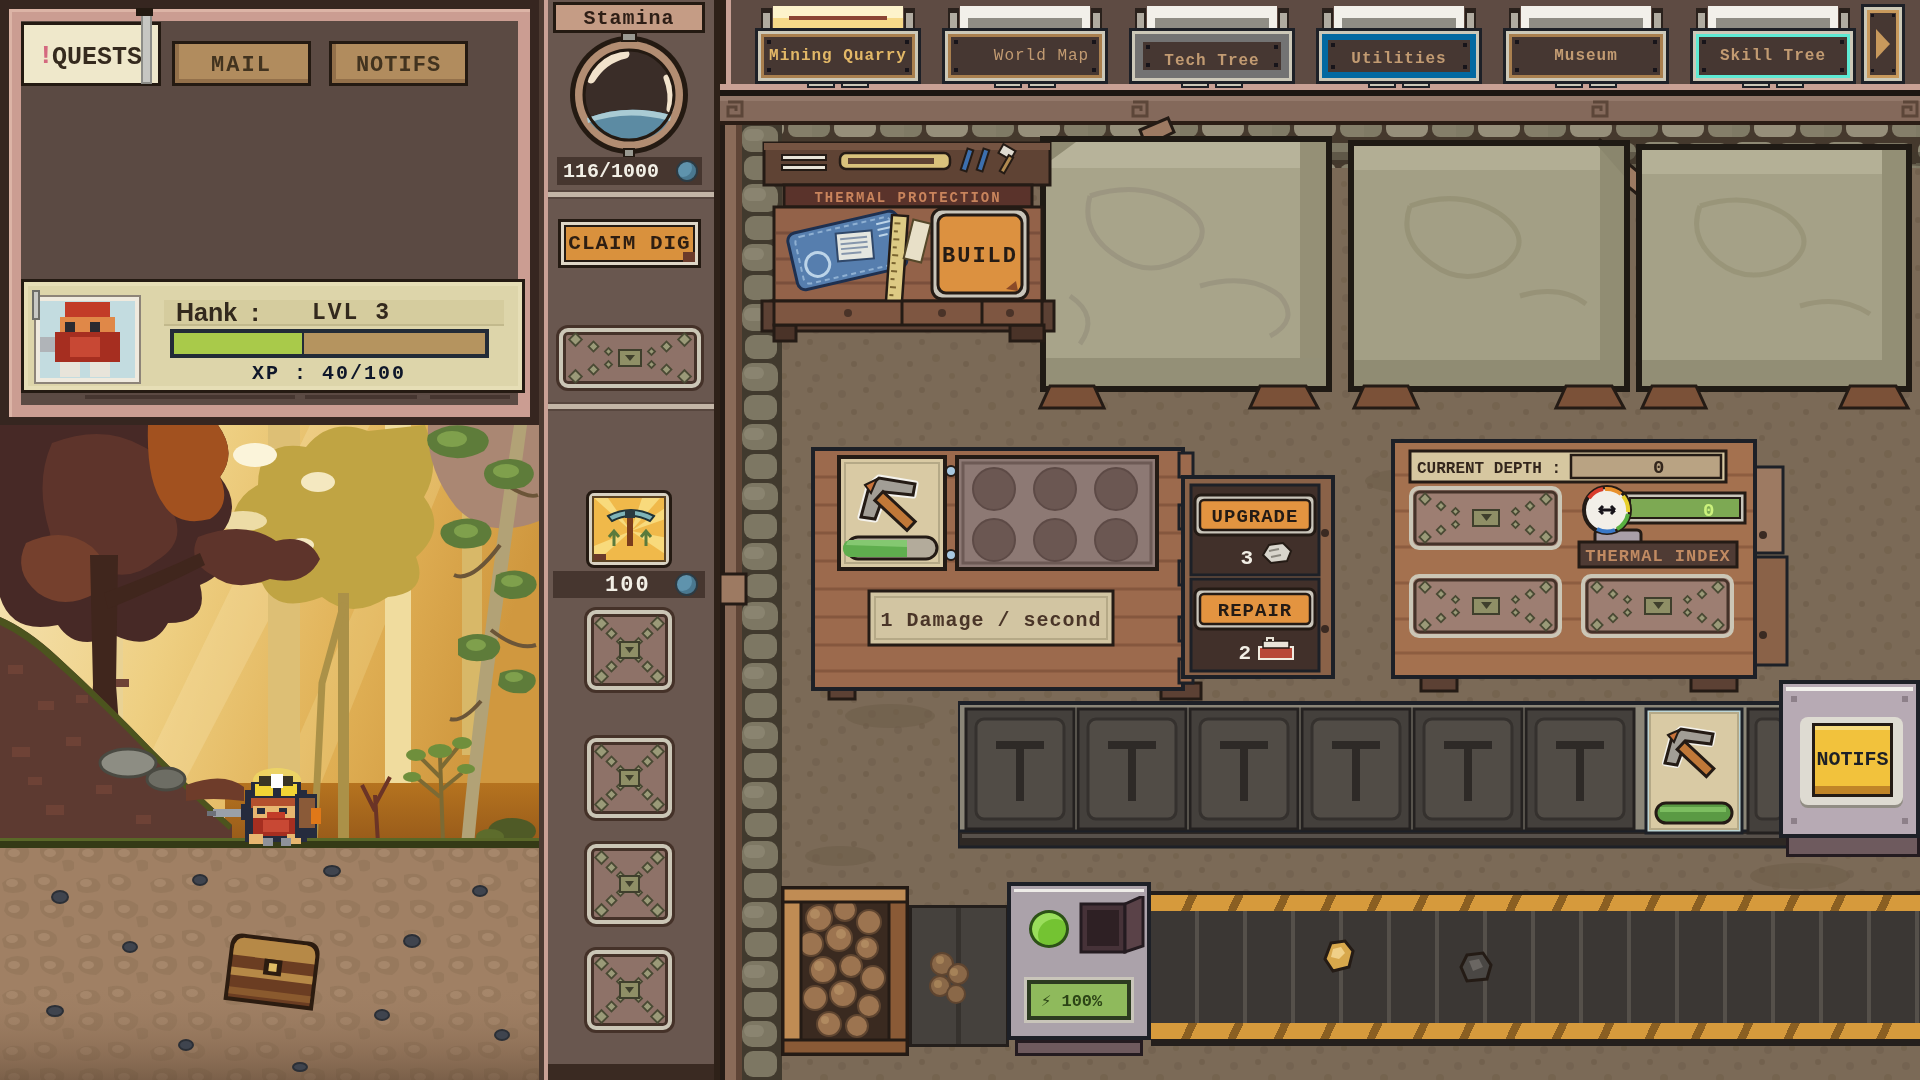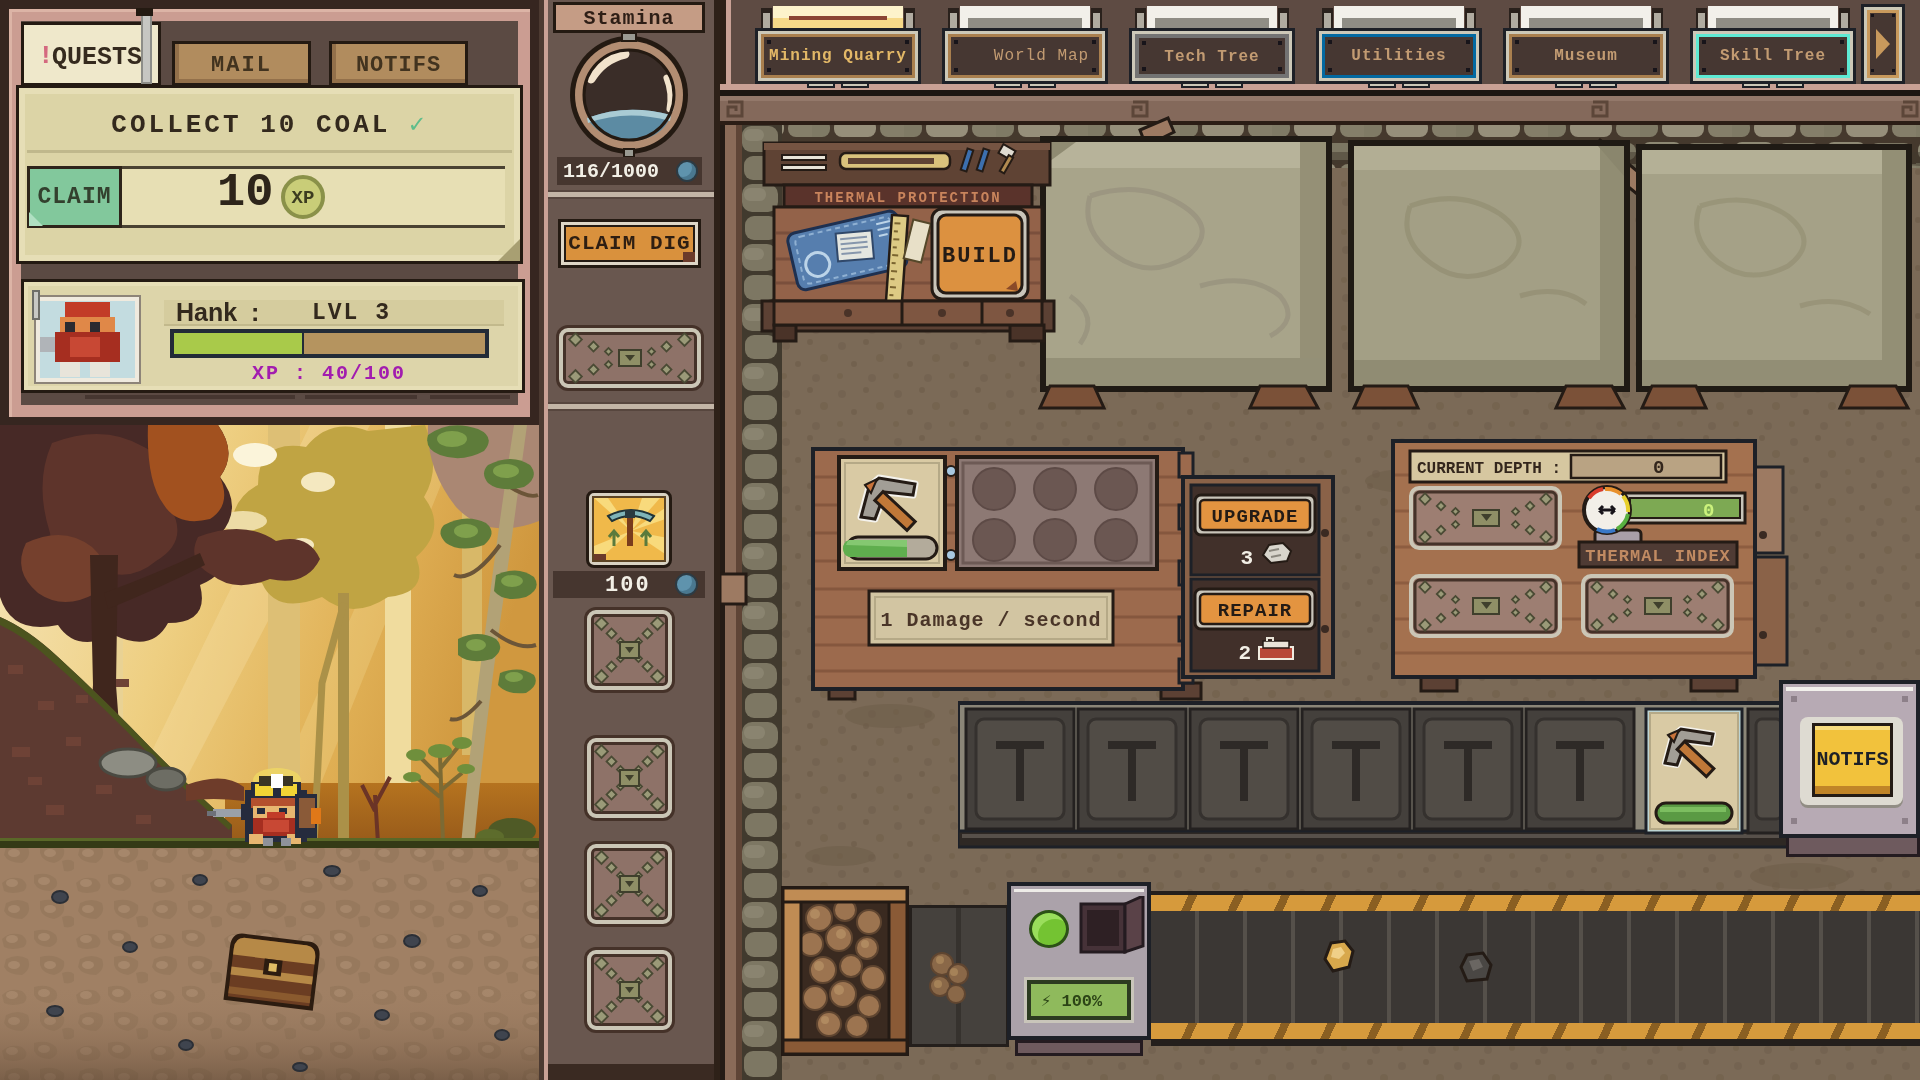--- a/index.html
+++ b/index.html
@@ -31,41 +31,20 @@
   <div class="abs" style="left:136px;top:8px;width:17px;height:8px;background:#241a12;"></div>
 
   <div class="abs" style="left:172px;top:41px;width:139px;height:45px;background:#b18c5e;border:3px solid #241a12;box-shadow:inset 4px -4px 0 #93704a;">
     <div class="txt" style="left:0;top:9px;width:100%;text-align:center;font-size:22px;font-weight:bold;color:#42331f;letter-spacing:2px;">MAIL</div>
   </div>
 
   <div class="abs" style="left:329px;top:41px;width:139px;height:45px;background:#b18c5e;border:3px solid #241a12;box-shadow:inset 4px -4px 0 #93704a;">
     <div class="txt" style="left:0;top:9px;width:100%;text-align:center;font-size:22px;font-weight:bold;color:#42331f;letter-spacing:1px;">NOTIFS</div>
   </div>
 
-  <div class="abs" style="left:16px;top:85px;width:507px;height:179px;background:#dcd4a6;border:3px solid #241a12;box-shadow:inset 0 0 0 6px #e6deb6;">
-
-    <div class="txt" style="left:0;top:20px;width:100%;text-align:center;font-size:26px;font-weight:bold;color:#33291d;letter-spacing:3px;">COLLECT 10 COAL <span style="color:#5fbd8b;">✓</span></div>
-
-    <div class="abs" style="left:8px;top:62px;width:485px;height:3px;background:#c0b88c;"></div>
-
-    <div class="abs" style="left:8px;top:78px;width:478px;height:62px;background:#e7dfb4;border-top:3px solid #4a4232;border-bottom:3px solid #4a4232;"></div>
-
-    <div class="abs" style="left:8px;top:78px;width:95px;height:62px;background:#82c89c;border:3px solid #2e241a;">
-      <div class="txt" style="left:0;top:15px;width:100%;text-align:center;font-size:23px;font-weight:bold;color:#33402e;letter-spacing:1px;">CLAIM</div>
-      <div class="abs" style="left:-1px;bottom:-1px;width:0;height:0;border-left:14px solid #b0e0c2;border-top:14px solid transparent;"></div>
-    </div>
-
-    <div class="txt" style="left:198px;top:78px;font-size:47px;font-weight:bold;color:#2e251a;">10</div>
-
-    <div class="abs" style="left:262px;top:87px;width:44px;height:44px;border-radius:50%;background:#c9cd78;border:4px solid #8a9149;">
-      <div class="txt" style="left:0;top:8px;width:100%;text-align:center;font-size:19px;font-weight:bold;color:#3c3c20;">XP</div>
-    </div>
-
-    <div class="abs" style="right:0;bottom:0;width:0;height:0;border-right:22px solid #a89f72;border-top:22px solid transparent;"></div>
-  </div>
 
   <div class="abs" style="left:21px;top:279px;width:504px;height:114px;background:#ddd5aa;border:3px solid #241a12;box-shadow:inset 0 0 0 4px #e6deb6;">
 
     <div class="abs" style="left:12px;top:15px;width:103px;height:85px;background:#c3dce0;border:4px solid #efeade;outline:2px solid #8d8478;">
       <svg width="95" height="77" viewBox="0 0 19 15" style="image-rendering:pixelated;shape-rendering:crispEdges;">
         <rect x="5" y="0" width="9" height="4" fill="#c23c28"></rect>
         <rect x="4" y="3" width="11" height="4" fill="#e08848"></rect>
         <rect x="5" y="4" width="2" height="2" fill="#2a2a30"></rect>
         <rect x="10" y="4" width="2" height="2" fill="#2a2a30"></rect>
         <rect x="3" y="6" width="13" height="6" fill="#a62e20"></rect>
@@ -81,21 +60,21 @@
     <div class="abs" style="left:140px;top:18px;width:340px;height:26px;background:#d5cc9e;border-bottom:2px solid #c2b98c;"></div>
 
     <div class="txt" style="left:152px;top:16px;font-size:25px;font-weight:bold;color:#33291d;font-family:'Liberation Sans',sans-serif;">Hank&nbsp;&nbsp;:</div>
 
     <div class="txt" style="left:288px;top:18px;font-size:23px;font-weight:bold;color:#33291d;letter-spacing:2px;">LVL 3</div>
 
     <div class="abs" style="left:146px;top:47px;width:319px;height:29px;background:#b5945f;border:4px solid #222b37;">
       <div class="abs" style="left:0;top:0;width:130px;height:21px;background:#a9ca4a;border-right:2px solid #222b37;"></div>
     </div>
 
-    <div class="txt" style="left:140px;top:80px;width:330px;text-align:center;font-size:20px;font-weight:bold;color:#a21caf;letter-spacing:2px;">XP : 40/100</div>
+    <div class="txt" style="left:140px;top:80px;width:330px;text-align:center;font-size:20px;font-weight:bold;color:#0f172a;letter-spacing:2px;">XP : 40/100</div>
   </div>
 </div>
 
 <div class="abs" style="left:0;top:425px;width:539px;height:655px;">
 <svg width="539" height="655" viewBox="0 0 539 655">
 <defs>
 <linearGradient id="sky" x1="0" y1="0" x2="1" y2="0.25">
 <stop offset="0" stop-color="#f6e6ba"></stop>
           <stop offset="0.4" stop-color="#eecf82"></stop>
           <stop offset="0.75" stop-color="#e0b055"></stop>
@@ -491,38 +470,38 @@
 </div>
 
 <div class="abs" style="left:1129px;top:6px;width:166px;height:78px;">
   <div class="abs" style="left:18px;top:0;width:130px;height:26px;background:#f2f0ea;"></div>
     <div class="abs" style="left:26px;top:12px;width:114px;height:11px;background:#8f8d85;"></div>
   <div class="abs" style="left:6px;top:2px;width:11px;height:22px;background:#b0aba0;border:2px solid #2a211c;border-top:5px solid #2a211c;"></div>
   <div class="abs" style="left:149px;top:2px;width:11px;height:22px;background:#b0aba0;border:2px solid #2a211c;border-top:5px solid #2a211c;"></div>
   <div class="abs" style="left:0;top:22px;width:166px;height:56px;background:#ccc8b8;border:3px solid #1d2027;"></div>
   <div class="abs" style="left:52px;top:76px;width:28px;height:6px;background:#ccc8b8;border:2px solid #1d2027;"></div>
   <div class="abs" style="left:86px;top:76px;width:28px;height:6px;background:#ccc8b8;border:2px solid #1d2027;"></div>
-  <div class="abs" style="left:6px;top:28px;width:154px;height:44px;background:#463732;border:4px solid #737373;">
+  <div class="abs" style="left:6px;top:28px;width:154px;height:44px;background:#463732;border:8px solid #737373;">
     <div class="txt" style="left:0;top:10px;width:100%;text-align:center;font-size:16px;font-weight:bold;color:#c29b72;letter-spacing:1px;">Tech Tree</div>
     <div class="abs" style="left:3px;top:3px;width:4px;height:4px;background:#17141a;"></div>
     <div class="abs" style="right:3px;top:3px;width:4px;height:4px;background:#17141a;"></div>
     <div class="abs" style="left:3px;bottom:3px;width:4px;height:4px;background:#17141a;"></div>
     <div class="abs" style="right:3px;bottom:3px;width:4px;height:4px;background:#17141a;"></div>
   </div>
 </div>
 
 <div class="abs" style="left:1316px;top:6px;width:166px;height:78px;">
   <div class="abs" style="left:18px;top:0;width:130px;height:26px;background:#f2f0ea;"></div>
     <div class="abs" style="left:26px;top:12px;width:114px;height:11px;background:#8f8d85;"></div>
   <div class="abs" style="left:6px;top:2px;width:11px;height:22px;background:#b0aba0;border:2px solid #2a211c;border-top:5px solid #2a211c;"></div>
   <div class="abs" style="left:149px;top:2px;width:11px;height:22px;background:#b0aba0;border:2px solid #2a211c;border-top:5px solid #2a211c;"></div>
   <div class="abs" style="left:0;top:22px;width:166px;height:56px;background:#ccc8b8;border:3px solid #1d2027;"></div>
   <div class="abs" style="left:52px;top:76px;width:28px;height:6px;background:#ccc8b8;border:2px solid #1d2027;"></div>
   <div class="abs" style="left:86px;top:76px;width:28px;height:6px;background:#ccc8b8;border:2px solid #1d2027;"></div>
-  <div class="abs" style="left:6px;top:28px;width:154px;height:44px;background:#463732;border:3px solid #0369a1;">
+  <div class="abs" style="left:6px;top:28px;width:154px;height:44px;background:#463732;border:6px solid #0369a1;">
     <div class="txt" style="left:0;top:10px;width:100%;text-align:center;font-size:16px;font-weight:bold;color:#c29b72;letter-spacing:1px;">Utilities</div>
     <div class="abs" style="left:3px;top:3px;width:4px;height:4px;background:#17141a;"></div>
     <div class="abs" style="right:3px;top:3px;width:4px;height:4px;background:#17141a;"></div>
     <div class="abs" style="left:3px;bottom:3px;width:4px;height:4px;background:#17141a;"></div>
     <div class="abs" style="right:3px;bottom:3px;width:4px;height:4px;background:#17141a;"></div>
   </div>
 </div>
 
 <div class="abs" style="left:1503px;top:6px;width:166px;height:78px;">
   <div class="abs" style="left:18px;top:0;width:130px;height:26px;background:#f2f0ea;"></div>

